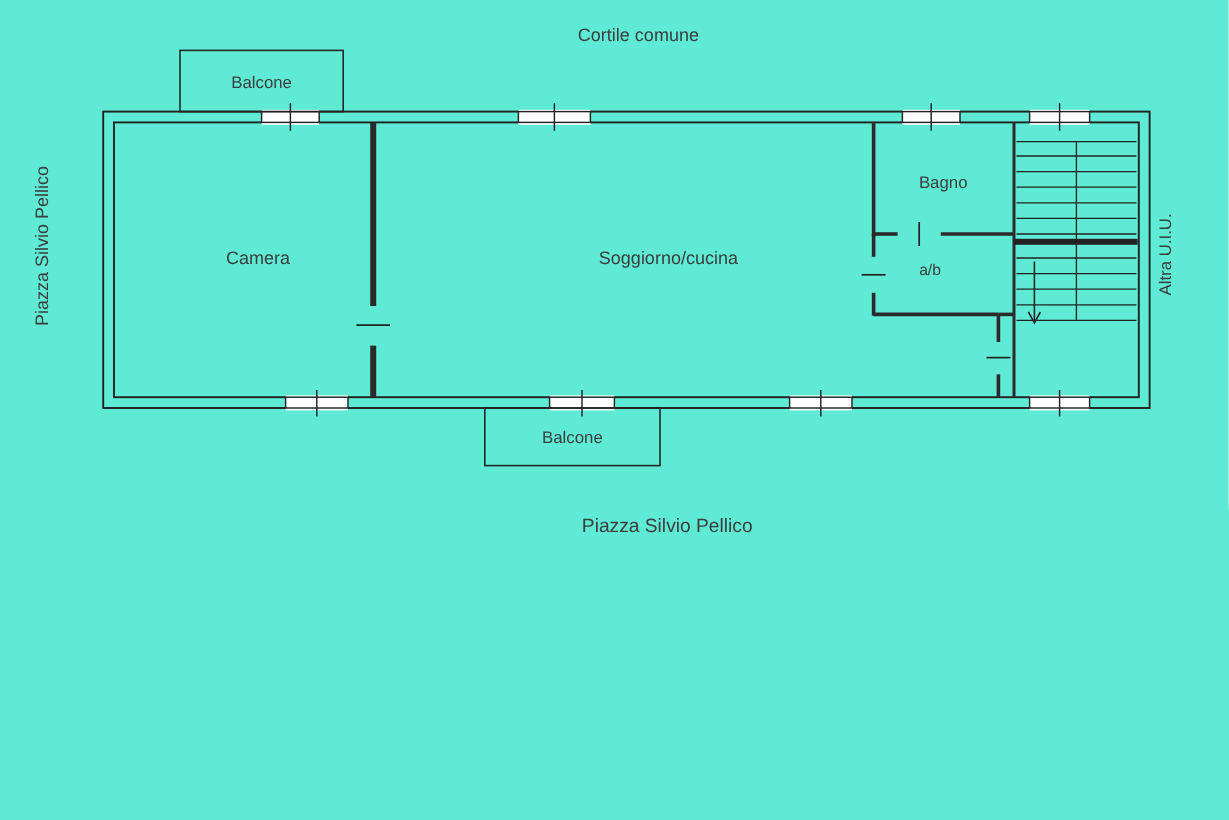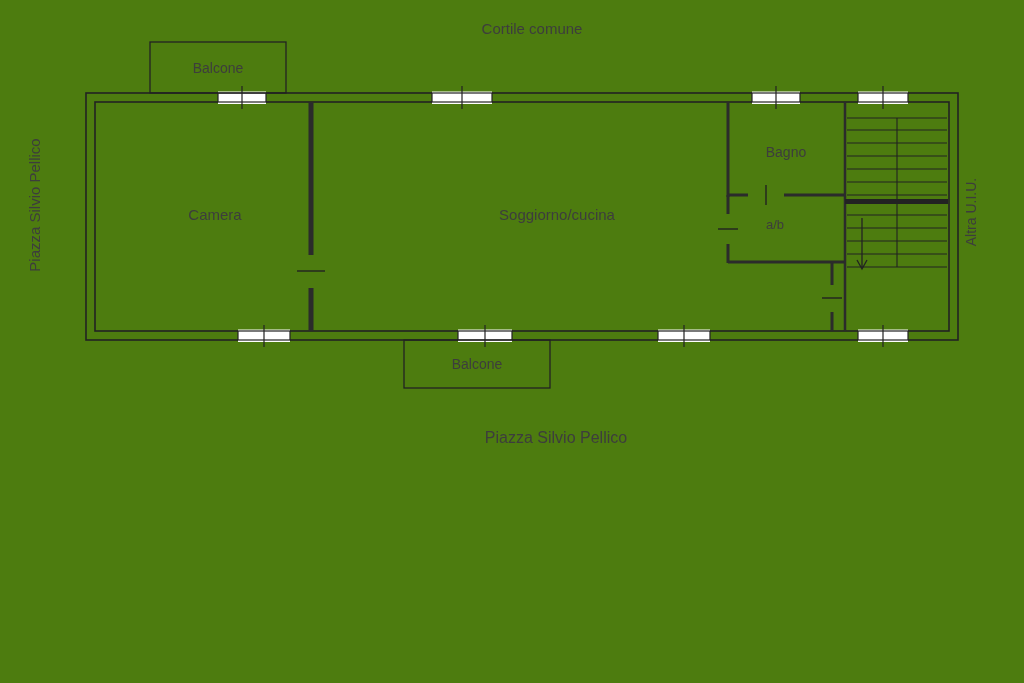--- a/index.html
+++ b/index.html
@@ -1,20 +1,20 @@
 <!DOCTYPE html>
 <html><head>
 <meta charset="utf-8">
 <style>
   html, body { margin: 0; padding: 0; background: #ffffff; }
   .plan-canvas {
     position: relative;
     width: 1024px;
     height: 683px;
-    background: #4d7c0f;
+    background: #5eead4;
     font-family: "Liberation Sans", sans-serif;
     overflow: hidden;
   }
   svg text {
     fill: #3d3d3d;
     font-family: "Liberation Sans", sans-serif;
   }
   .t15 { font-size: 15px; }
   .t14 { font-size: 14px; }
   .t13 { font-size: 13px; }

